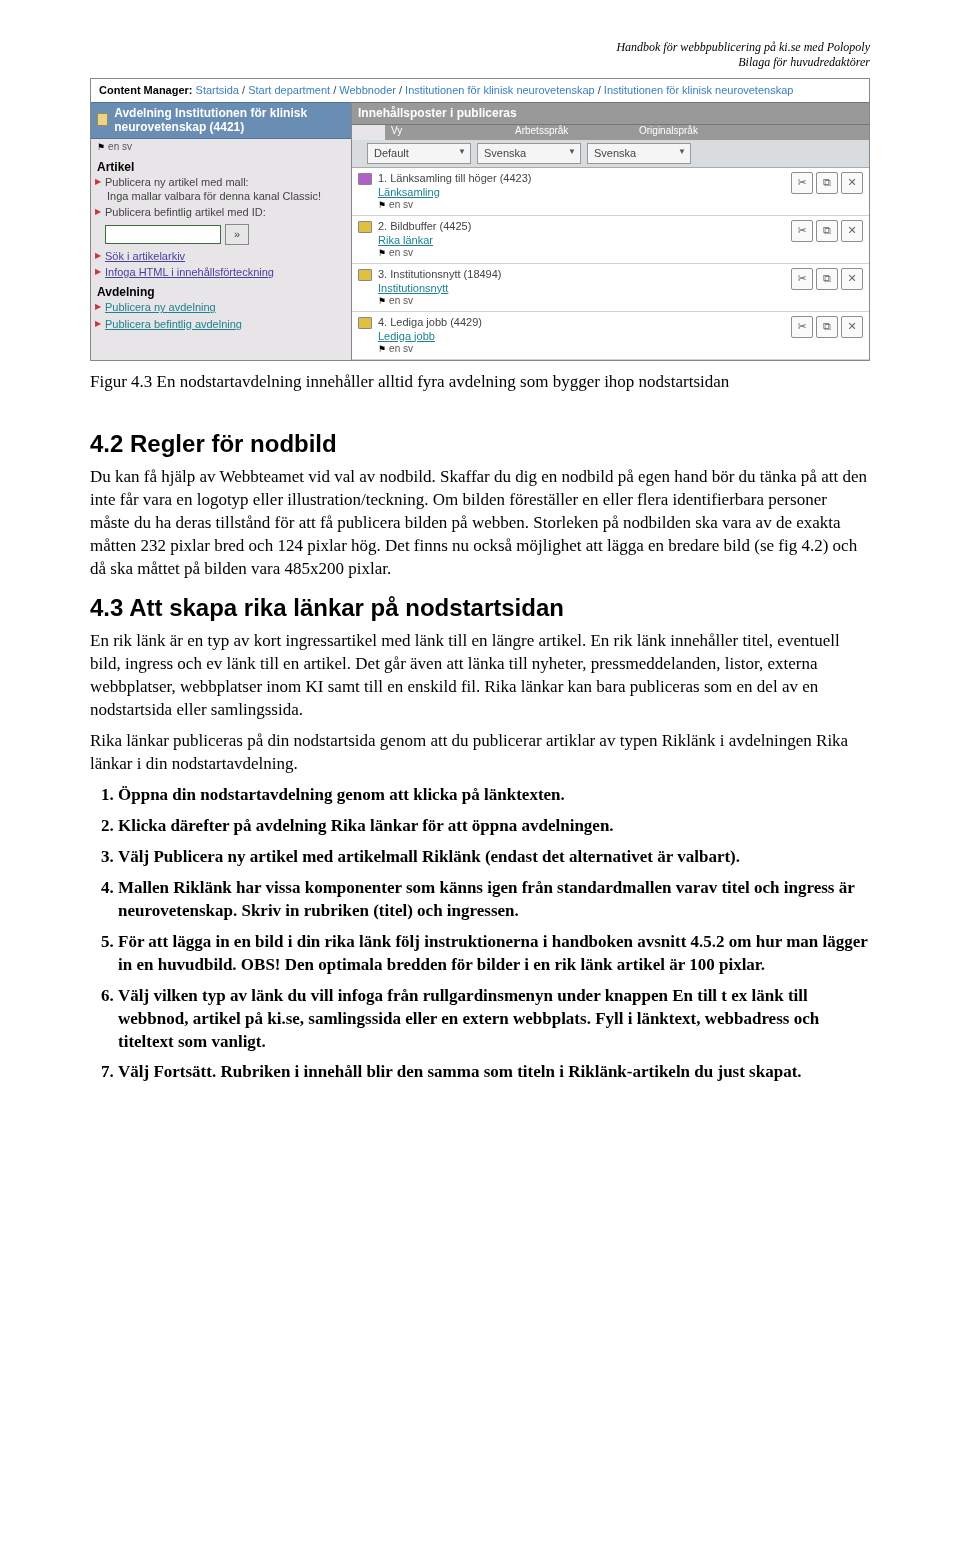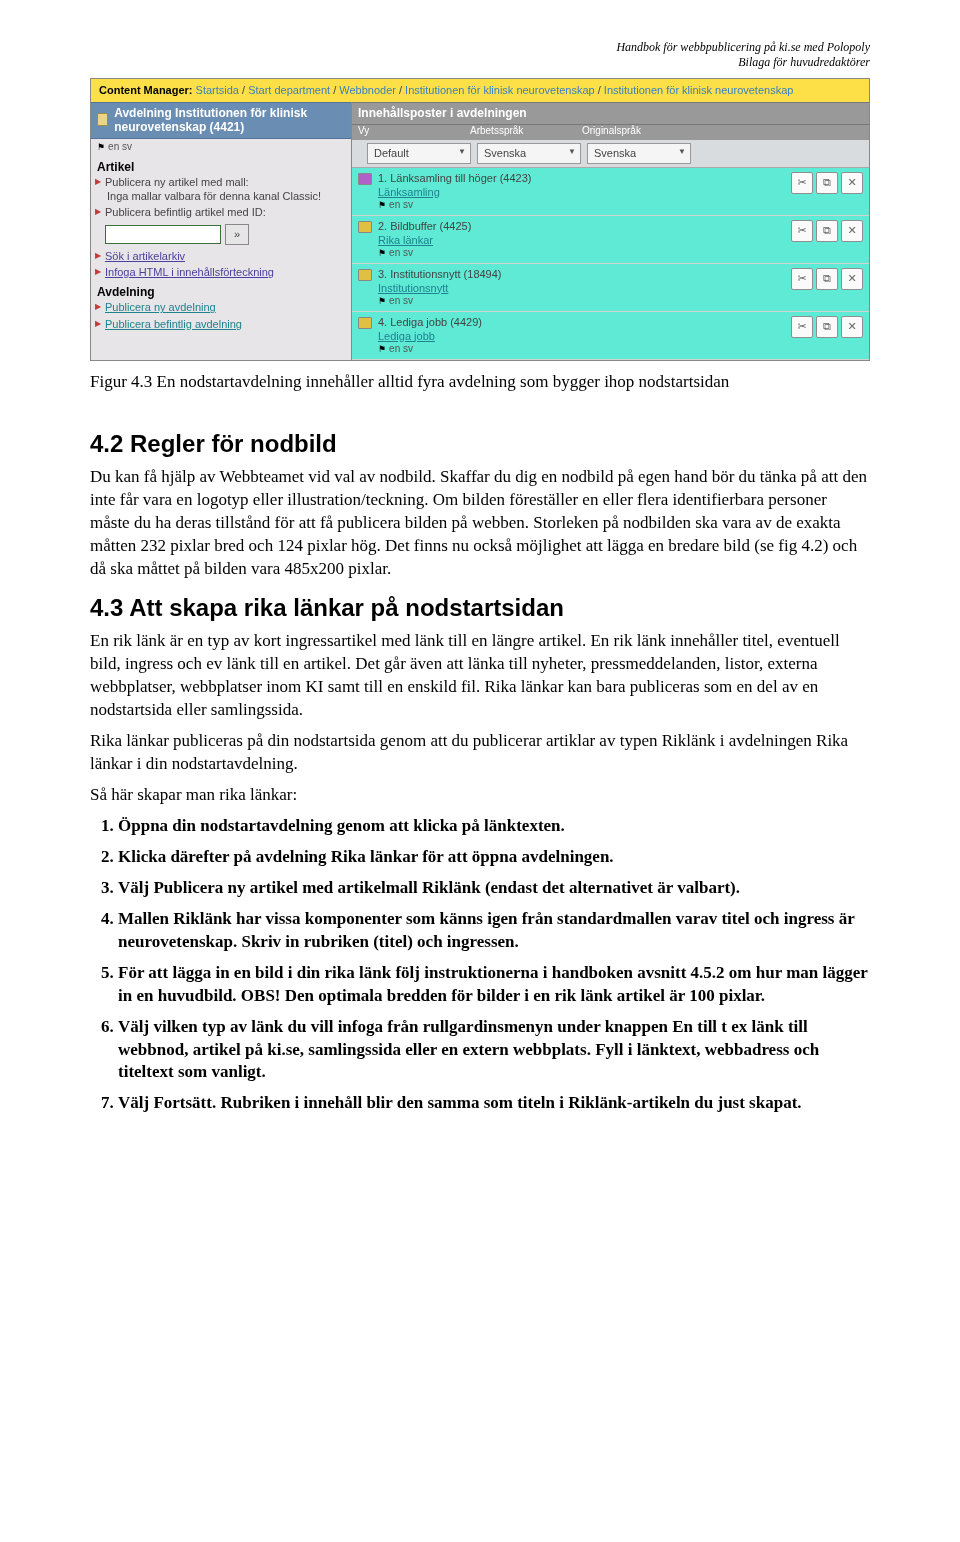--- a/index.html
+++ b/index.html
@@ -26,21 +26,21 @@
   .screenshot {
     border: 1px solid #888;
     background: #e7e5e7;
     font-family: Verdana, Tahoma, Arial, sans-serif;
     font-size: 11px;
     color: #444;
     margin-bottom: 10px;
   }
   .cm-breadcrumb {
     padding: 4px 8px 4px 8px;
-    background: #fde047;
+    background: #ffffff;
     line-height: 1.35;
   }
   .cm-breadcrumb b { color: #000; }
   .cm-breadcrumb a { color: #3a7fbf; text-decoration: none; }
   .cm-panels { display: flex; }
   .cm-left { width: 260px; }
   .cm-right { flex: 1; border-left: 1px solid #888; }
 
   .sect-head {
     background: #6a8db3;
@@ -109,21 +109,22 @@
     line-height: 1;
     display:flex; align-items:center; justify-content:center;
     cursor: pointer;
   }
 
   .right-head-row {
     background: #999; color:#fff;
     display:flex; align-items:center;
     padding: 0 6px 4px 6px;
     font-size:10px;
-    gap: 12px;
+    gap: 24px;
+    margin-left: 33px;
   }
   .right-sel-row {
     background: #d9dcdf;
     display:flex; gap: 6px;
     padding: 3px 15px;
     border-bottom: 1px solid #aaa;
   }
   .sel {
     border: 1px solid #999;
     background: #f5f5f5;
@@ -133,21 +134,21 @@
     padding: 0 18px 0 6px;
     position: relative;
     min-width: 78px;
   }
   .sel::after {
     content: "▼";
     position:absolute; right:4px; top:3px;
     font-size:8px; color:#555;
   }
 
-  .content-list { background: #5eead4; }
+  .content-list { background: #ffffff; }
   .content-item {
     display:flex; align-items:flex-start;
     padding: 4px 6px 3px 6px;
     border-bottom: 1px solid #d3d1d0;
     gap: 6px;
   }
   .ci-icon {
     width: 14px; height: 14px;
     display:flex; align-items:center; justify-content:center;
     font-size: 11px;
@@ -235,21 +236,21 @@
         <div class="arrow-li">
           <span class="link-like cyan">Publicera ny avdelning</span>
         </div>
         <div class="arrow-li">
           <span class="link-like cyan">Publicera befintlig avdelning</span>
         </div>
       </div>
 
       <div class="cm-right">
         <div class="sect-head sect-head-dark">
-          <b>Innehållsposter i avdelningen</b>
+          <b>Innehållsposter i publiceras</b>
         </div>
         <div class="right-head-row">
           <span style="width:100px">Vy</span>
           <span style="width:100px">Arbetsspråk</span>
           <span>Originalspråk</span>
         </div>
         <div class="right-sel-row">
           <div class="sel">Default</div>
           <div class="sel">Svenska</div>
           <div class="sel">Svenska</div>
@@ -322,21 +323,20 @@
   </div>
 
   <p class="fig-caption">Figur 4.3 En nodstartavdelning innehåller alltid fyra avdelning som bygger ihop nodstartsidan</p>
 
   <h2 class="section">4.2 Regler för nodbild</h2>
   <p>Du kan få hjälp av Webbteamet vid val av nodbild. Skaffar du dig en nodbild på egen hand bör du tänka på att den inte får vara en logotyp eller illustration/teckning. Om bilden föreställer en eller flera identifierbara personer måste du ha deras tillstånd för att få publicera bilden på webben. Storleken på nodbilden ska vara av de exakta måtten 232 pixlar bred och 124 pixlar hög. Det finns nu också möjlighet att lägga en bredare bild (se fig 4.2) och då ska måttet på bilden vara 485x200 pixlar.</p>
 
   <h2 class="section">4.3 Att skapa rika länkar på nodstartsidan</h2>
   <p>En rik länk är en typ av kort ingressartikel med länk till en längre artikel. En rik länk innehåller titel, eventuell bild, ingress och ev länk till en artikel. Det går även att länka till nyheter, pressmeddelanden, listor, externa webbplatser, webbplatser inom KI samt till en enskild fil. Rika länkar kan bara publiceras som en del av en nodstartsida eller samlingssida.</p>
   <p>Rika länkar publiceras på din nodstartsida genom att du publicerar artiklar av typen Riklänk i avdelningen Rika länkar i din nodstartavdelning.</p>
-  <p>Så här skapar man rika länkar:</p>
 
   <ol class="steps" id="steps-list">
       <li>Öppna din nodstartavdelning genom att klicka på länktexten.</li>
       <li>Klicka därefter på avdelning Rika länkar för att öppna avdelningen.</li>
       <li>Välj Publicera ny artikel med artikelmall Riklänk (endast det alternativet är valbart).</li>
       <li>Mallen Riklänk har vissa komponenter som känns igen från standardmallen varav titel och ingress är neurovetenskap. Skriv in rubriken (titel) och ingressen.</li>
       <li>För att lägga in en bild i din rika länk följ instruktionerna i handboken avsnitt 4.5.2 om hur man lägger in en huvudbild. OBS! Den <b>optimala</b> bredden för bilder i en rik länk artikel är 100 pixlar.</li>
       <li>Välj vilken typ av länk du vill infoga från rullgardinsmenyn under knappen En till t ex länk till webbnod, artikel på ki.se, samlingssida eller en extern webbplats. Fyll i länktext, webbadress och titeltext som vanligt.</li>
       <li>Välj Fortsätt. Rubriken i innehåll blir den samma som titeln i Riklänk-artikeln du just skapat.</li>
     </ol>

